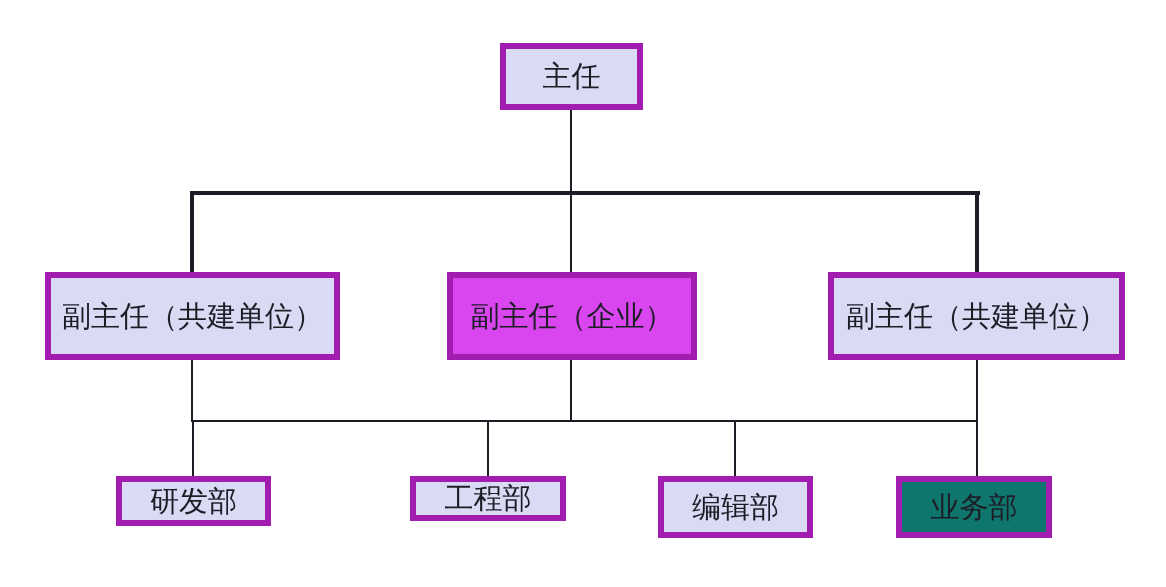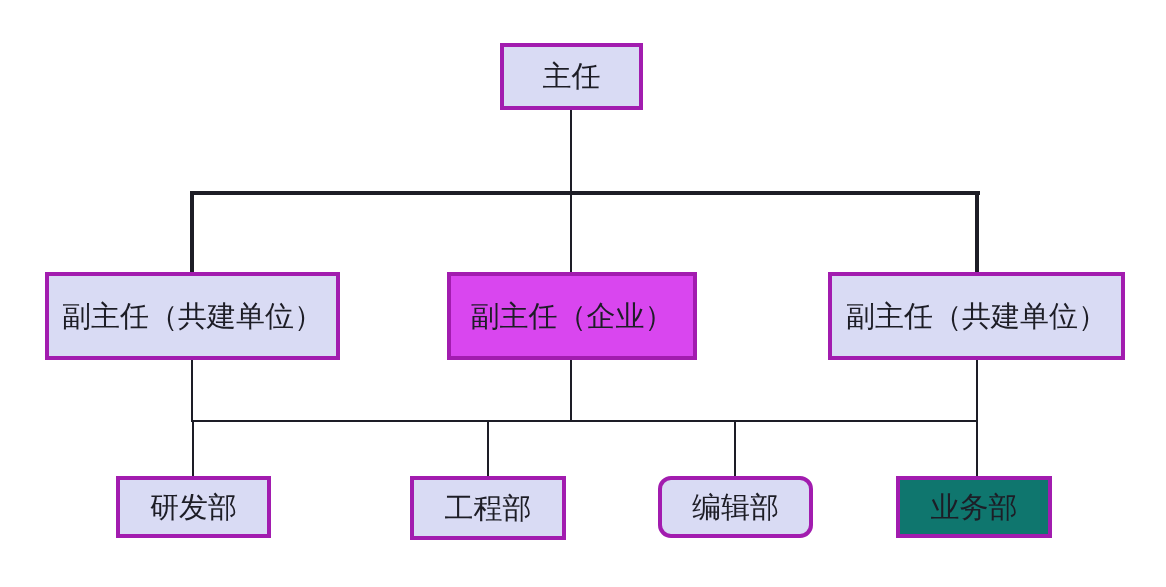--- a/index.html
+++ b/index.html
@@ -17,39 +17,39 @@
     background: #ffffff;
     overflow: hidden;
   }
   .node {
     position: absolute;
     box-sizing: border-box;
     display: flex;
     align-items: center;
     justify-content: center;
     background: #d9dbf4;
-    border: 4px solid #a21caf;
+    border: 6px solid #a21caf;
     color: #1d1d26;
     font-size: 29px;
     line-height: 1;
     white-space: nowrap;
     text-align: center;
   }
   .line {
     position: absolute;
     background: #1d1d26;
   }
 
   
   #node-director      { left: 500px; top: 43px;  width: 143px; height: 67px; }
   #node-deputy-left   { left: 45px;  top: 272px; width: 295px; height: 88px; }
   #node-deputy-middle { left: 447px; top: 272px; width: 250px; height: 88px; }
   #node-deputy-right  { left: 828px; top: 272px; width: 297px; height: 88px; }
-  #node-dept-rd       { left: 116px; top: 476px; width: 155px; height: 62px; }
-  #node-dept-eng      { left: 410px; top: 476px; width: 156px; height: 64px; }
+  #node-dept-rd       { left: 116px; top: 476px; width: 155px; height: 50px; }
+  #node-dept-eng      { left: 410px; top: 476px; width: 156px; height: 45px; }
   #node-dept-edit     { left: 658px; top: 476px; width: 155px; height: 62px; }
   #node-dept-biz      { left: 896px; top: 476px; width: 156px; height: 62px; }
 
   
   #line-root-stem        { left: 570px; top: 110px; width: 2px;   height: 83px; }
   #line-top-horizontal   { left: 190px; top: 191px; width: 790px; height: 4px;  }
   #line-top-left-drop    { left: 190px; top: 191px; width: 4px;   height: 81px; }
   #line-top-right-drop   { left: 975px; top: 191px; width: 4px;   height: 81px; }
   #line-top-middle-drop  { left: 570px; top: 195px; width: 2px;   height: 77px; }
   #line-mid-left-stem    { left: 191px; top: 360px; width: 2px;   height: 62px; }
@@ -81,16 +81,16 @@
   <div class="line" id="line-bottom-drop-4" style="background-color: rgb(29, 29, 38);"></div>
 
   <div class="node" id="node-director" style="background-color: rgb(217, 219, 244);">主任</div>
 
   <div class="node" id="node-deputy-left" style="background-color: rgb(217, 219, 244);">副主任（共建单位）</div>
   <div class="node" id="node-deputy-middle" style="background-color: #d946ef;">副主任（企业）</div>
   <div class="node" id="node-deputy-right" style="background-color: rgb(217, 219, 244);">副主任（共建单位）</div>
 
   <div class="node" id="node-dept-rd" style="background-color: rgb(217, 219, 244);">研发部</div>
   <div class="node" id="node-dept-eng" style="background-color: rgb(217, 219, 244);">工程部</div>
-  <div class="node" id="node-dept-edit" style="background-color: rgb(217, 219, 244); border-radius: 13px;">编辑部</div>
+  <div class="node" id="node-dept-edit" style="background-color: rgb(217, 219, 244);">编辑部</div>
   <div class="node" id="node-dept-biz" style="background-color: #0f766e;">业务部</div>
 
 </div>
 
 </body></html>

